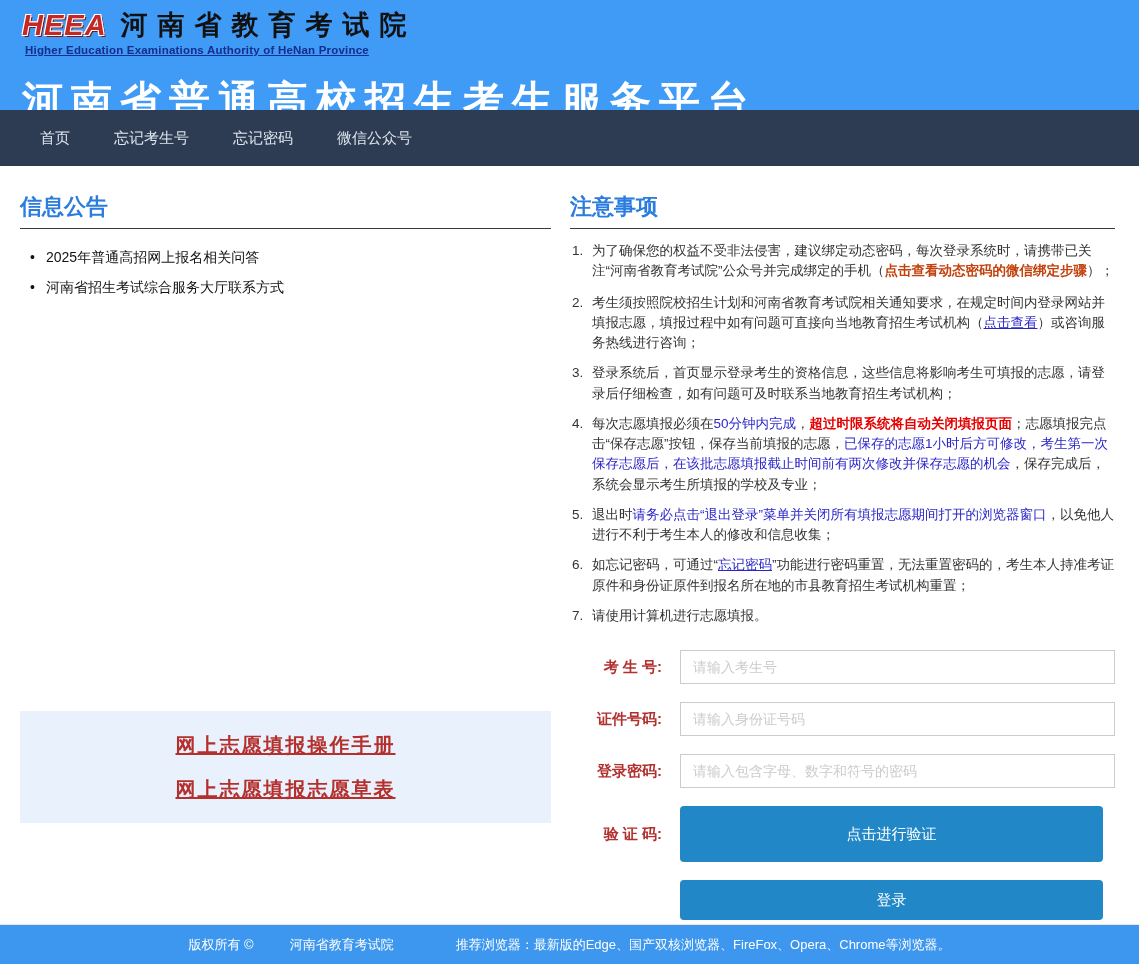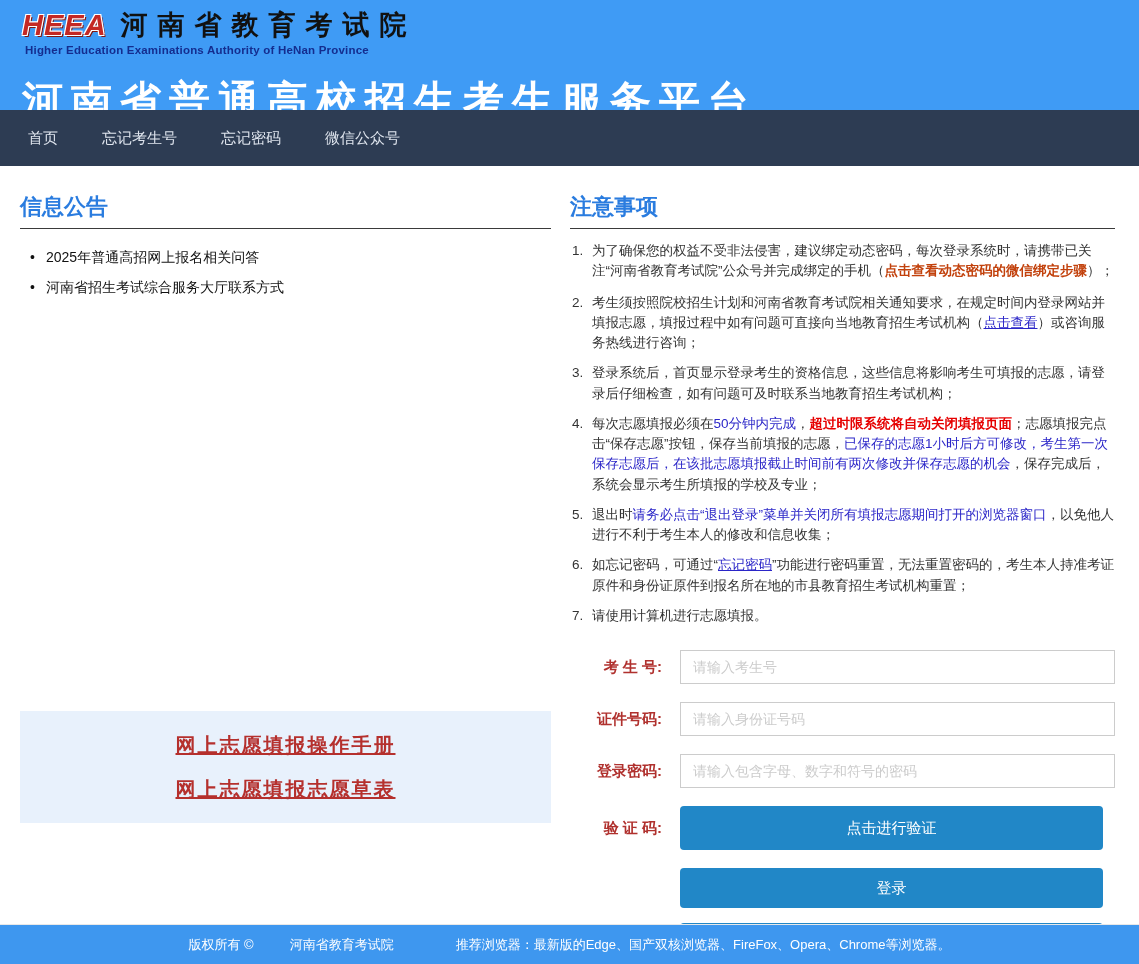--- a/index.html
+++ b/index.html
@@ -8,25 +8,25 @@
 
   
   .header { height:110px; background:#3f9bf5; padding:7px 0 0 22px; flex:none; }
   .logo-row { display:flex; align-items:center; height:36px; }
   .heea-logo {
     font-style:italic; font-weight:900; font-size:29px; letter-spacing:1px;
     color:#c42824; padding-right:6px;
     text-shadow:-1px -1px 0 #fff, 1px -1px 0 #fff, -1px 1px 0 #fff, 1px 1px 0 #fff, 2px 2px 0 #7e1713;
   }
   .org-cn { font-size:27px; font-weight:bold; color:#111; letter-spacing:10px; margin-left:8px; white-space:nowrap; }
-  .org-en { font-size:11.5px; font-weight:bold; color:#142d8f; margin:1px 0 0 3px; letter-spacing:0.2px; }
+  .org-en { font-size:11.5px; font-weight:bold; color:#142d8f; margin:1px 0 0 3px; letter-spacing:0.2px;text-decoration:underline; }
   .site-title { font-size:41px; font-weight:bold; color:#fff; letter-spacing:8px; margin-top:18px; white-space:nowrap; }
 
   
-  .nav { height:56px; background:#2d3c53; display:flex; align-items:center; padding-left:28px; gap:44px; flex:none; }
+  .nav { height:56px; background:#2d3c53; display:flex; align-items:center; padding-left:40px; gap:44px; flex:none; }
   .nav-item { color:#dfe5ee; font-size:15px; cursor:pointer; white-space:nowrap; }
 
   
   .main { flex:1; display:flex; padding:26px 24px 0 20px; overflow:hidden; }
   .col-left  { width:531px; margin-right:19px; flex:none; }
   .col-right { flex:1; }
   .sec-title { font-size:22px; font-weight:bold; color:#2a7cdf; padding-bottom:6px; border-bottom:1px solid #3a3a3a; }
 
   .ann-list { list-style:none; margin-top:14px; }
   .ann-item { font-size:14px; color:#111; padding:6px 0 6px 26px; position:relative; cursor:pointer; }
@@ -44,21 +44,21 @@
   .s-blue-link { color:#2b26c8; text-decoration:underline; cursor:pointer; }
   .s-red-link { color:#c2410c; font-weight:bold; cursor:pointer;font-family:Liberation Mono, monospace; }
 
   
   .login-form { margin-top:24px; }
   .form-row { display:flex; align-items:center; margin-bottom:18px; }
   .form-label { width:92px; flex:none; text-align:right; font-size:15px; font-weight:bold; color:#b0312e; margin-right:18px; white-space:nowrap; }
   .form-input { flex:1; height:34px; border:1px solid #ccc; border-radius:0; padding:0 12px; font-size:14px; color:#333; outline:none; font-family:inherit; }
   .form-input::placeholder { color:#ccc; }
   .btn { display:block; border:none; background:#2187c7; color:#fff; font-size:15px; border-radius:4px; cursor:pointer; font-family:inherit; }
-  .captcha-btn { flex:1; height:44px; margin-right:12px; }
+  .captcha-btn { flex:1; height:56px; margin-right:12px; }
   .btn-row { margin-left:110px; margin-right:12px; margin-bottom:15px; }
   .full-btn { width:100%; height:40px; }
 
   
   .footer { height:40px; flex:none; background:#3e97ef; display:flex; align-items:center; justify-content:center; color:#fff; font-size:13px; border-top:1px solid #e8e8e8; }
   .footer span { white-space:nowrap; }
   .footer .f-copy { margin-right:36px; }
   .footer .f-owner { margin-right:62px; }
 </style>
 </head>

